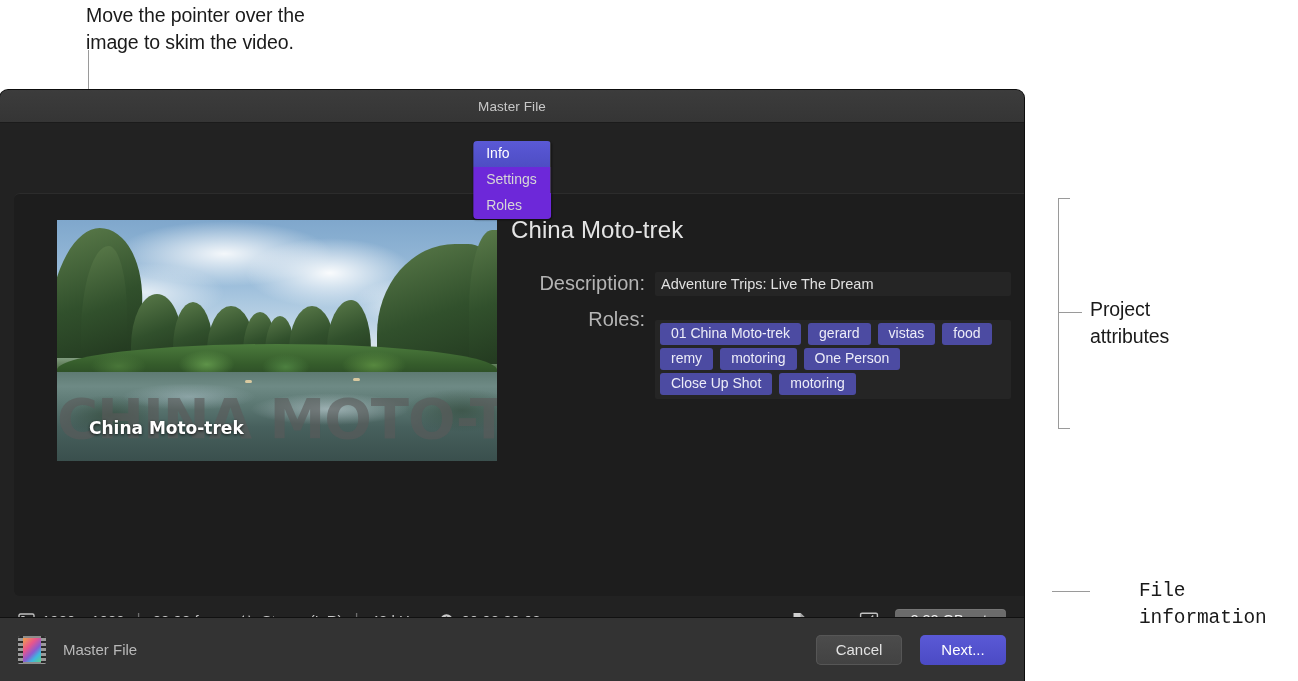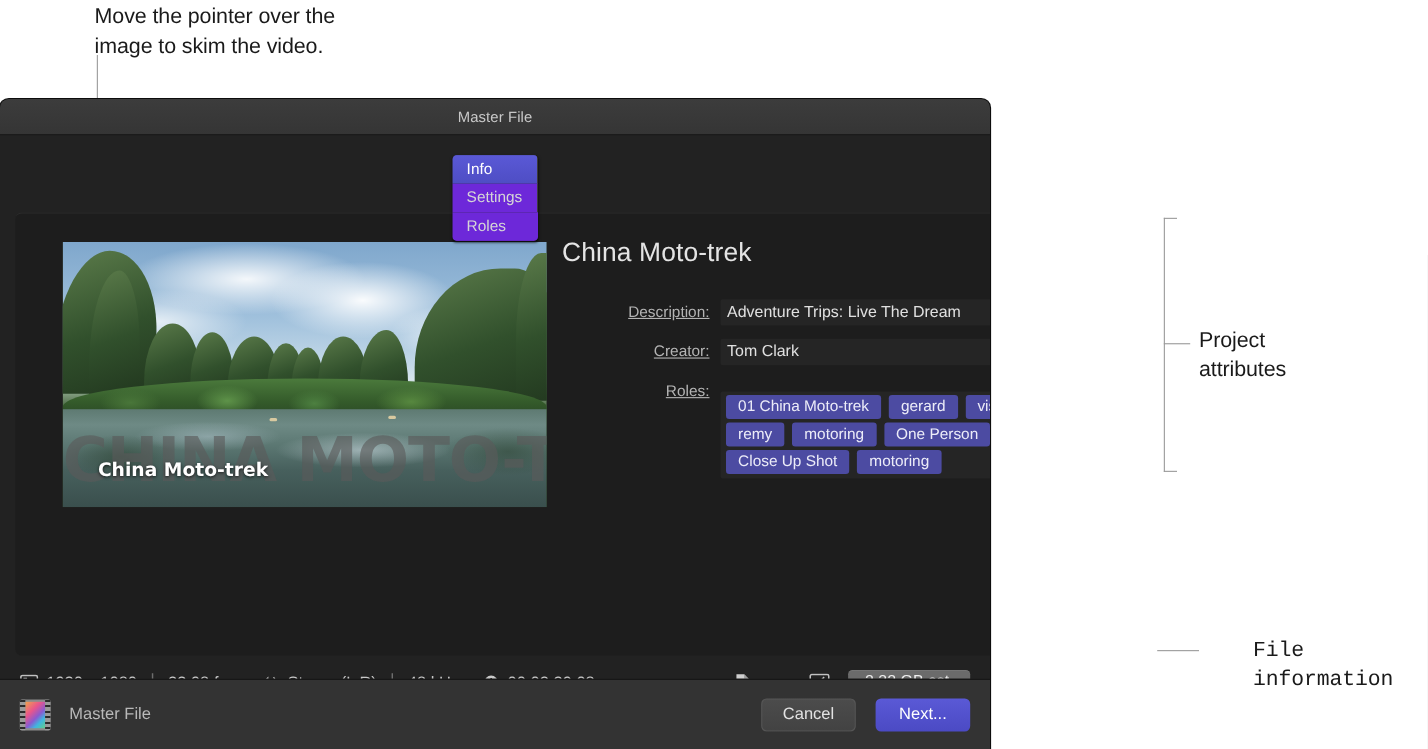--- a/index.html
+++ b/index.html
@@ -68,21 +68,21 @@
     width: 38px;
     height: 1.4px;
     background: #9a9a9a;
   }
 
   
   #window {
     position: absolute;
     left: 0px;
     top: 90px;
-    width: 900px;
+    width: 1024px;
     height: 591px;
     background: #1e1e1e;
     border-radius: 8px 8px 0 0;
     overflow: hidden;
     box-shadow: 0 0 0 1px #0d0d0d;
   }
   #titlebar {
     height: 32px;
     background: linear-gradient(180deg, #3c3c3c 0%, #353535 100%);
     border-bottom: 1px solid #1b1b1b;
@@ -257,24 +257,23 @@
   .field-row {
     display: flex;
     align-items: flex-start;
     margin-bottom: 12px;
   }
   .field-label {
     width: 134px;
     text-align: right;
     padding-right: 10px;
     color: #b4b4b4;
-    font-size: 14px;
+    font-size: 20px;
     line-height: 22px;
     flex: none;
-    text-decoration: underline;
   }
   .field-value {
     flex: 1;
     background: #252525;
     border-radius: 2px;
     color: #e0e0e0;
     font-size: 14.5px;
     line-height: 22px;
     padding: 1px 6px;
     min-height: 22px;
@@ -447,24 +446,20 @@
       </div>
 
       <div id="attrs">
         <h1 id="project-title">China Moto-trek</h1>
 
         <div class="field-row">
           <div class="field-label">Description:</div>
           <div class="field-value">Adventure Trips: Live The Dream</div>
         </div>
 
-        <div class="field-row">
-          <div class="field-label">Creator:</div>
-          <div class="field-value">Tom Clark</div>
-        </div>
 
         <div class="field-row">
           <div class="field-label">Roles:</div>
           <div class="tags-box">
             <span class="tag">01 China Moto-trek</span>
             <span class="tag">gerard</span>
             <span class="tag">vistas</span>
             <span class="tag">food</span>
             <span class="tag">remy</span>
             <span class="tag">motoring</span>

